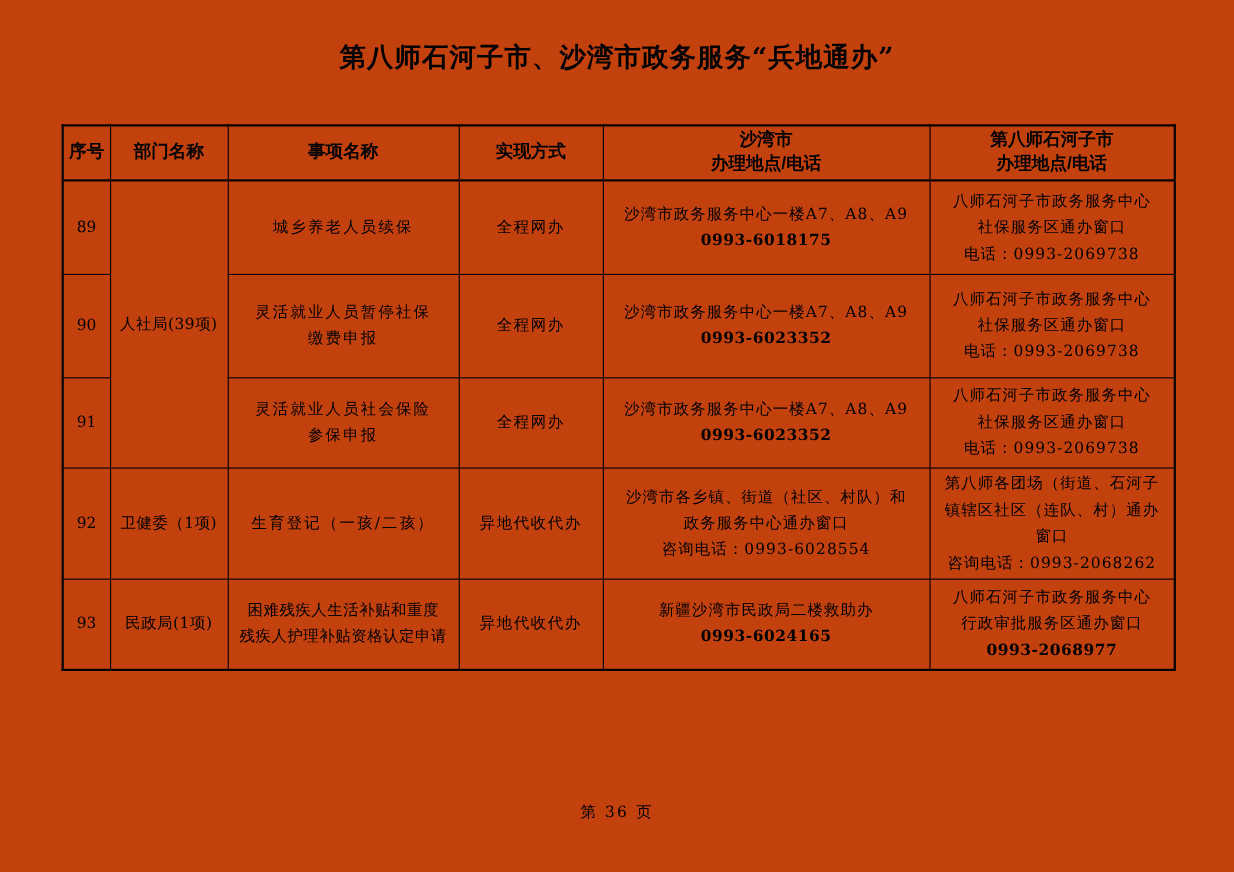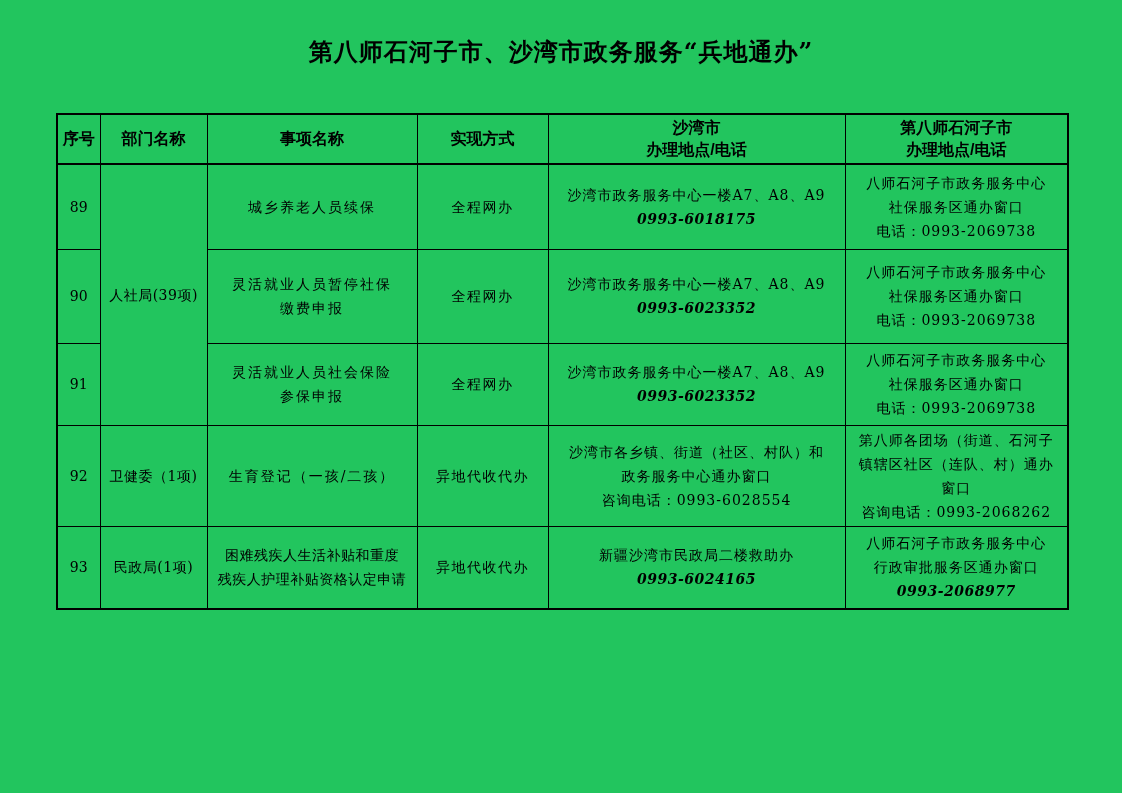--- a/index.html
+++ b/index.html
@@ -1,19 +1,19 @@
 <!DOCTYPE html>
 <html><head>
 <meta charset="utf-8">
 <style>
   html,body { margin:0; padding:0; background:#e8e8e8; }
   .page {
     position:relative;
     width:1122px; height:793px;
-    background:#22c55e;
+    background:#c2410c;
     margin:0 auto;
     overflow:hidden;
     font-family:"DejaVu Serif","Liberation Serif",serif;
     color:#000;
   }
   .doc-title {
     position:absolute; top:34px; left:0; width:100%;
     text-align:center;
     font-weight:bold;
     font-size:24px;
@@ -44,21 +44,21 @@
   .doc-table tbody td {
     font-size:14px;
     line-height:24px;
   }
   .idx   { font-size:17px; }
   .dept  { font-size:14.5px; letter-spacing:0.5px; }
   .item-cell { font-size:15px; letter-spacing:2px; line-height:26px;margin-top:44px; }
   .method-cell { font-size:15px; letter-spacing:1.5px; }
   .addr  { letter-spacing:1px; }
   .tight { line-height:20px; }
-  .num   { font-weight:600; letter-spacing:0.5px;font-style:italic; }
+  .num   { font-weight:600; letter-spacing:0.5px; }
   .doc-footer {
     position:absolute; top:730px; left:0; width:100%;
     text-align:center;
     font-size:14px;
     letter-spacing:2px;
   }
 </style>
 </head>
 <body>
 
@@ -183,14 +183,15 @@
         </td>
         <td class="addr">
           <div>八师石河子市政务服务中心</div>
           <div>行政审批服务区通办窗口</div>
           <div class="num">0993-2068977</div>
         </td>
       </tr>
     </tbody>
   </table>
 
+  <div class="doc-footer">第 36 页</div>
 
 </div>
 
 </body></html>

